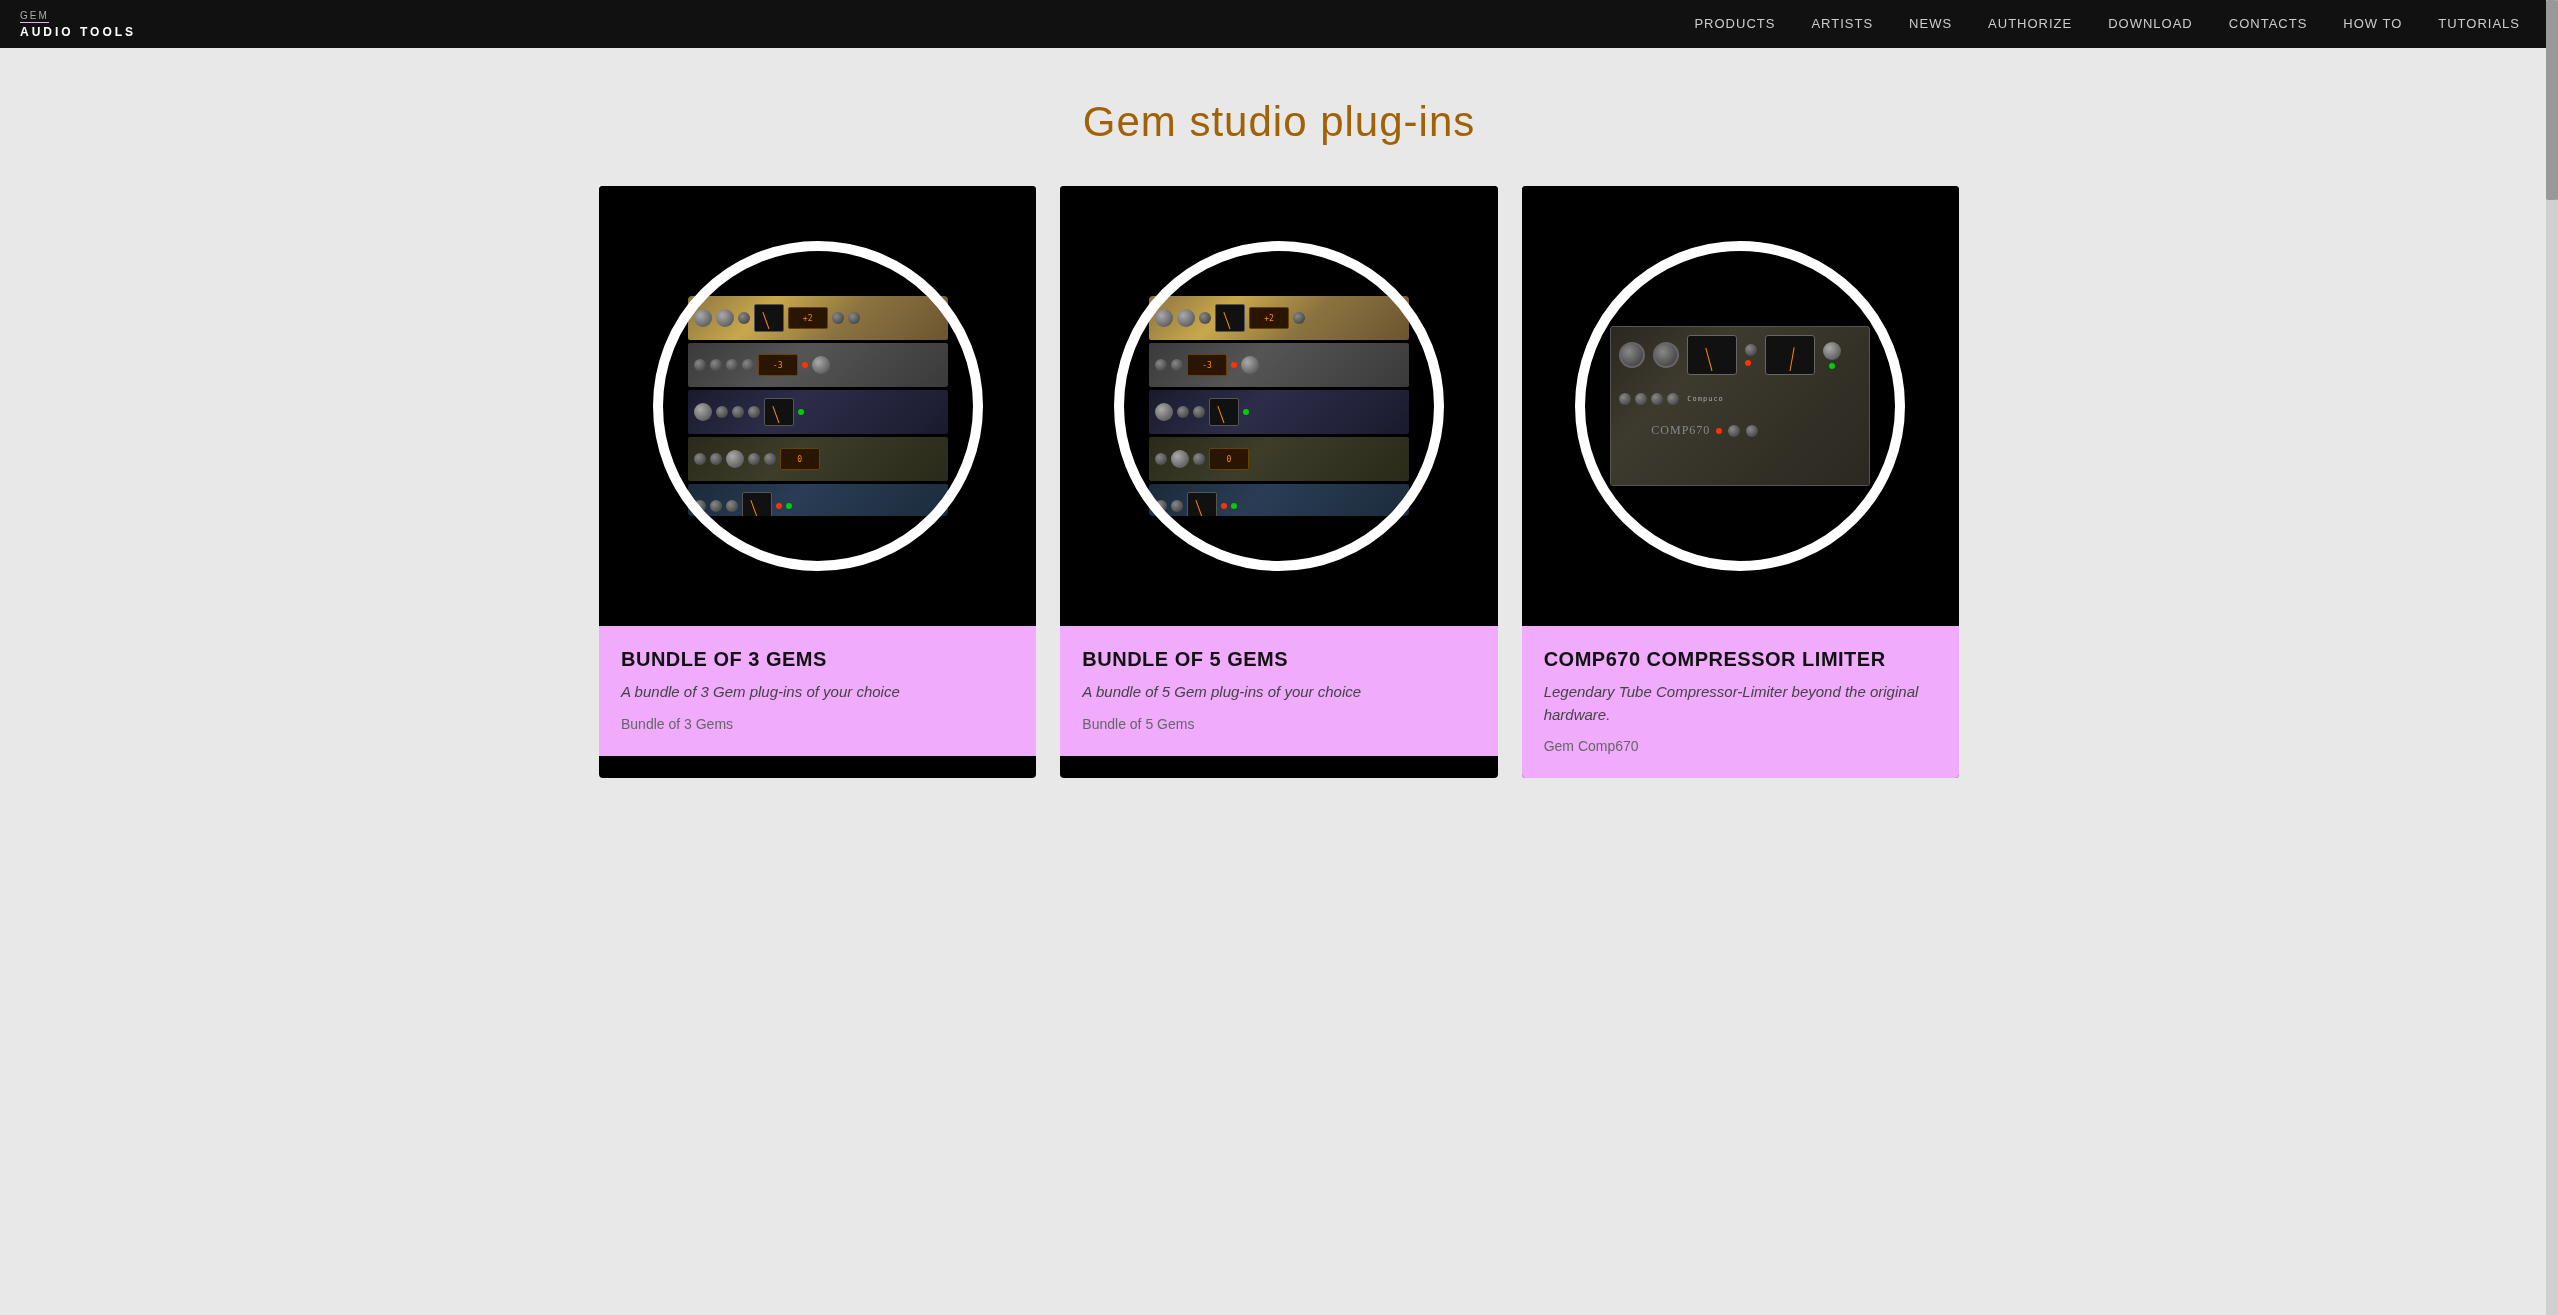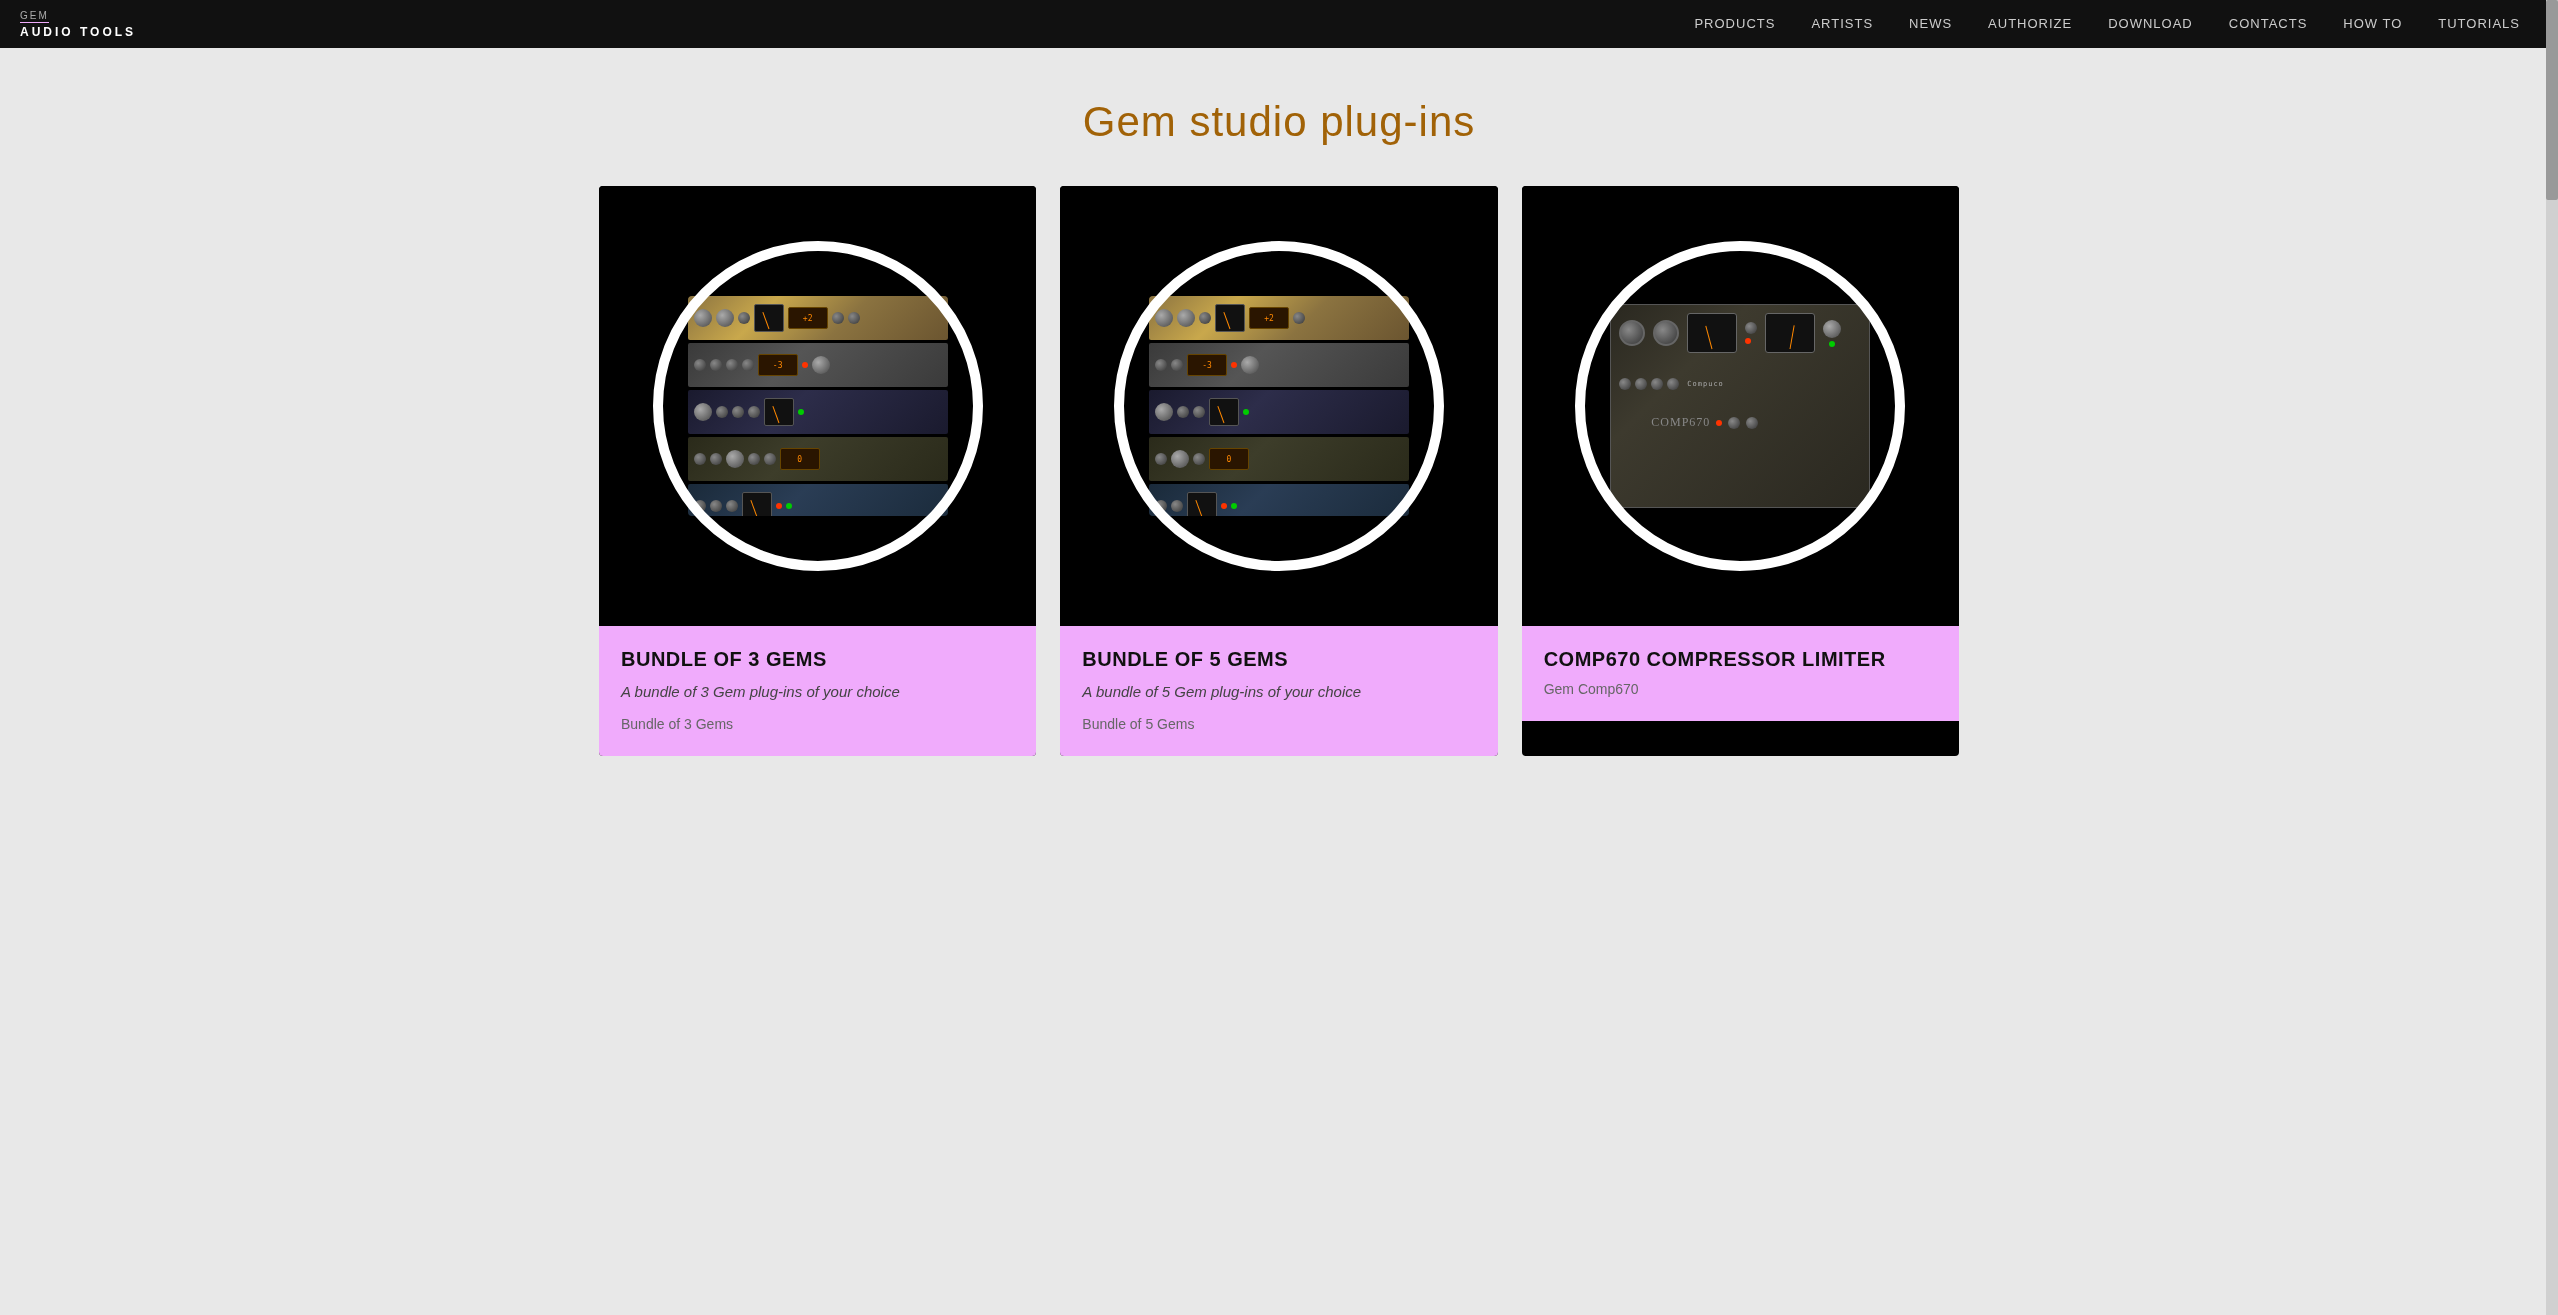--- a/index.html
+++ b/index.html
@@ -262,27 +262,27 @@
       width: 6px;
       height: 6px;
       border-radius: 50%;
       background: #00cc00;
       flex-shrink: 0;
     }
 
     
     .comp670-mockup {
       width: 260px;
-      height: 204px;
+      height: 160px;
       background: linear-gradient(135deg, #2a2820 0%, #3d3a2e 30%, #2a2820 100%);
       border-radius: 3px;
       display: flex;
       flex-direction: column;
       padding: 8px;
-      gap: 21px;
+      gap: 14px;
       border: 1px solid #555;
     }
 
     .comp-top-row {
       display: flex;
       align-items: center;
       gap: 8px;
     }
 
     .comp-knob-lg {
@@ -537,18 +537,19 @@
           <div style="display:flex;align-items:center;gap:6px;margin-top:4px;">
             <div style="font-size:12px;color:#888;letter-spacing:1px;font-family:Liberation Serif, serif;margin-left:32px;">COMP670</div>
             <div class="led-red"></div>
             <div class="knob-small"></div>
             <div class="knob-small"></div>
           </div>
         </div>
       </div>
       <div class="product-card-info">
         <div class="product-card-title">COMP670 COMPRESSOR LIMITER</div>
+        <div class="product-card-desc">Legendary Tube Compressor-Limiter beyond the original hardware.</div>
         <div class="product-card-tag">Gem Comp670</div>
       </div>
     </div>
 
   </div>
 </div>
 
 </body></html>

